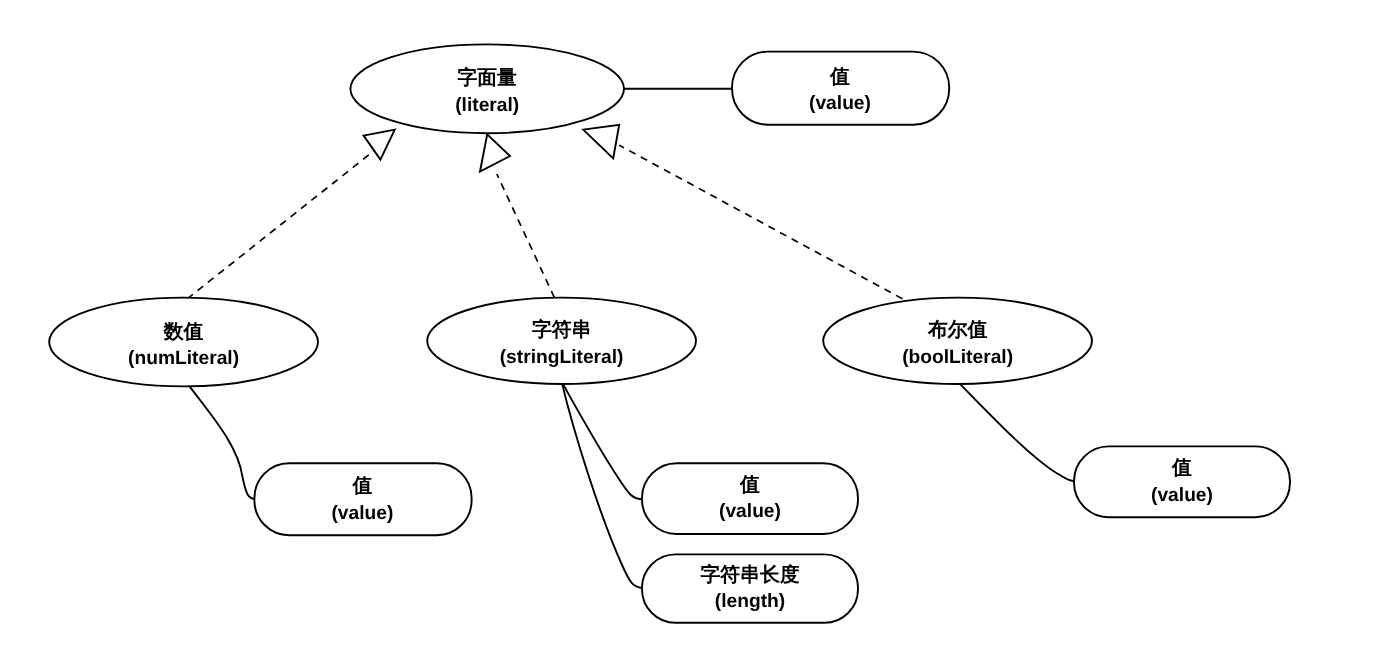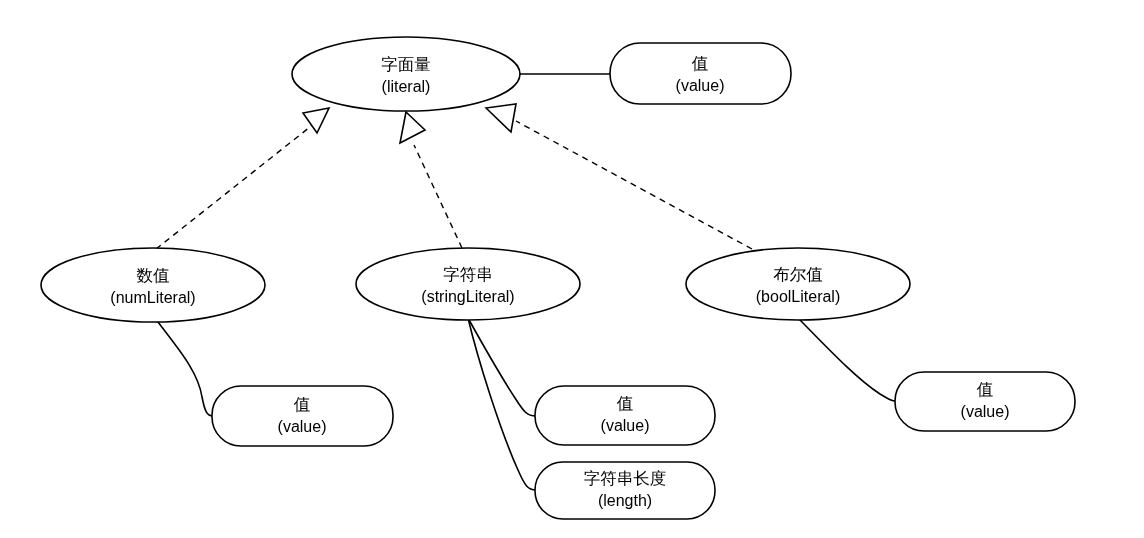--- a/index.html
+++ b/index.html
@@ -10,20 +10,21 @@
   }
   body {
     font-family: "Liberation Sans", "DejaVu Sans", sans-serif;
   }
   #canvas-wrap {
     position: relative;
     width: 1144px;
     height: 538px;
     background: #ffffff;
     overflow: hidden;
+    font-weight: bold;
   }
   svg#diagram {
     position: absolute;
     left: 0;
     top: 0;
     width: 1144px;
     height: 538px;
     display: block;
   }
   .shape-stroke {

